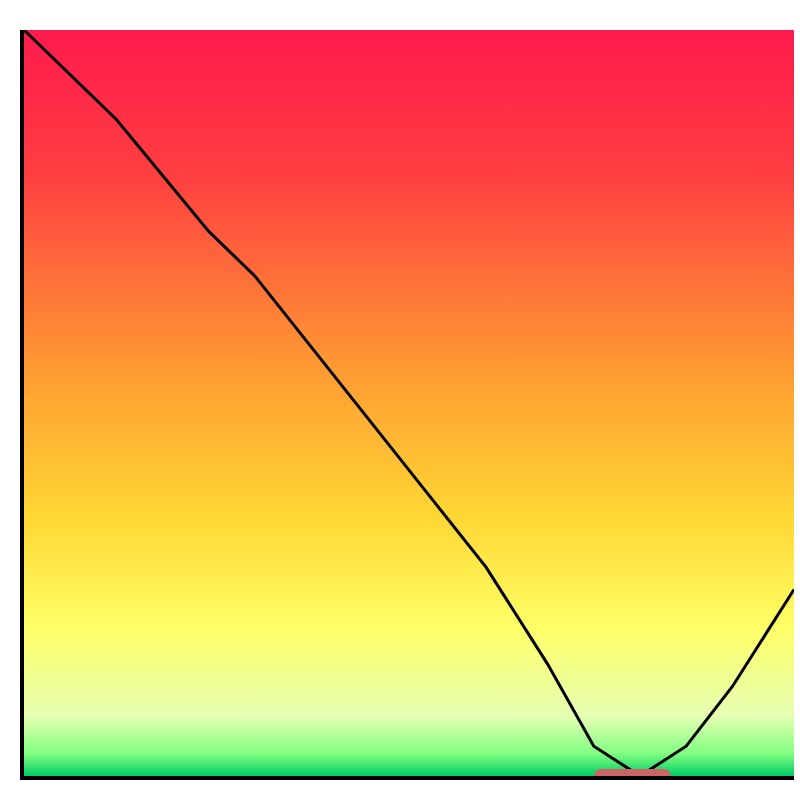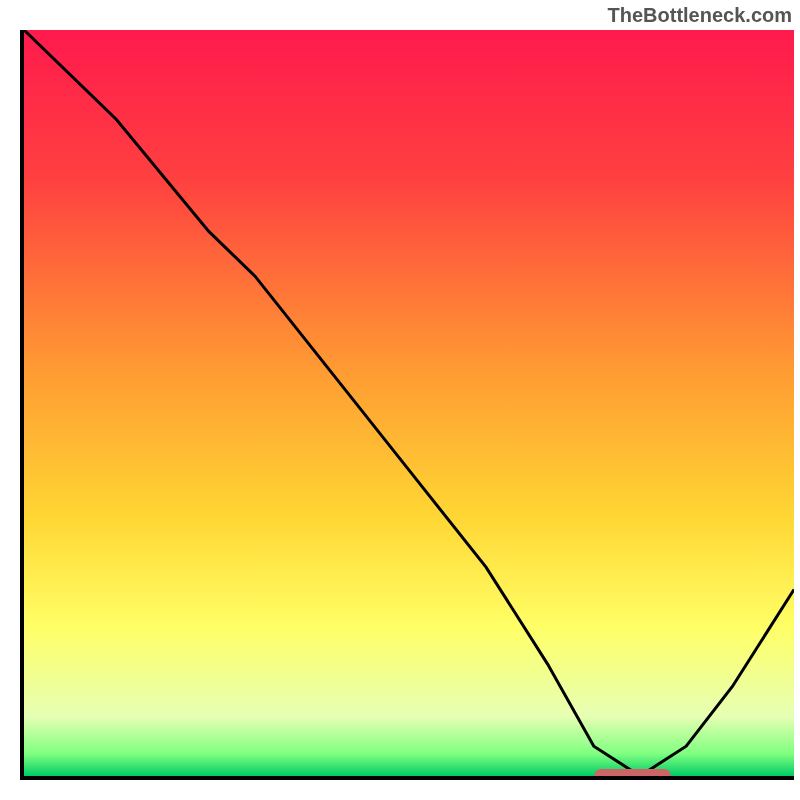--- a/index.html
+++ b/index.html
@@ -47,21 +47,20 @@
     position: absolute;
     background: #cc6666;
     border-radius: 8px;
     height: 14px;
   }
 </style>
 </head>
 <body>
 
 <div class="chart-container">
-  <div class="watermark">TheBottleneck.com</div>
 
   <div class="plot-area">
     <div class="gradient-bg" id="gradient-bg" style="background: linear-gradient(rgb(255, 26, 77) 0%, rgb(255, 64, 64) 20%, rgb(255, 153, 51) 45%, rgb(255, 214, 51) 65%, rgb(255, 255, 102) 80%, rgb(230, 255, 179) 92%, rgb(128, 255, 128) 97%, rgb(0, 204, 102) 100%);"></div>
     <svg class="curve" id="curve-svg" viewBox="0 0 100 100" preserveAspectRatio="none">
       <path id="curve-path" fill="none" stroke="#000000" stroke-width="3" d="M 0.00 0.00 Q 6.00 6.00 12.00 12.00 Q 18.00 19.50 24.00 27.00 Q 27.00 30.00 30.00 33.00 Q 35.00 39.50 40.00 46.00 Q 45.00 52.50 50.00 59.00 Q 55.00 65.50 60.00 72.00 Q 64.00 78.50 68.00 85.00 Q 71.00 90.50 74.00 96.00 Q 77.00 98.00 80.00 100.00 Q 83.00 98.00 86.00 96.00 Q 89.00 92.00 92.00 88.00 Q 96.00 81.50 100.00 75.00 " vector-effect="non-scaling-stroke"></path>
     </svg>
     <div class="marker" id="marker" style="left: 74%; width: 10%; bottom: -7px; background: rgb(204, 102, 102);"></div>
   </div>
 </div>
 

